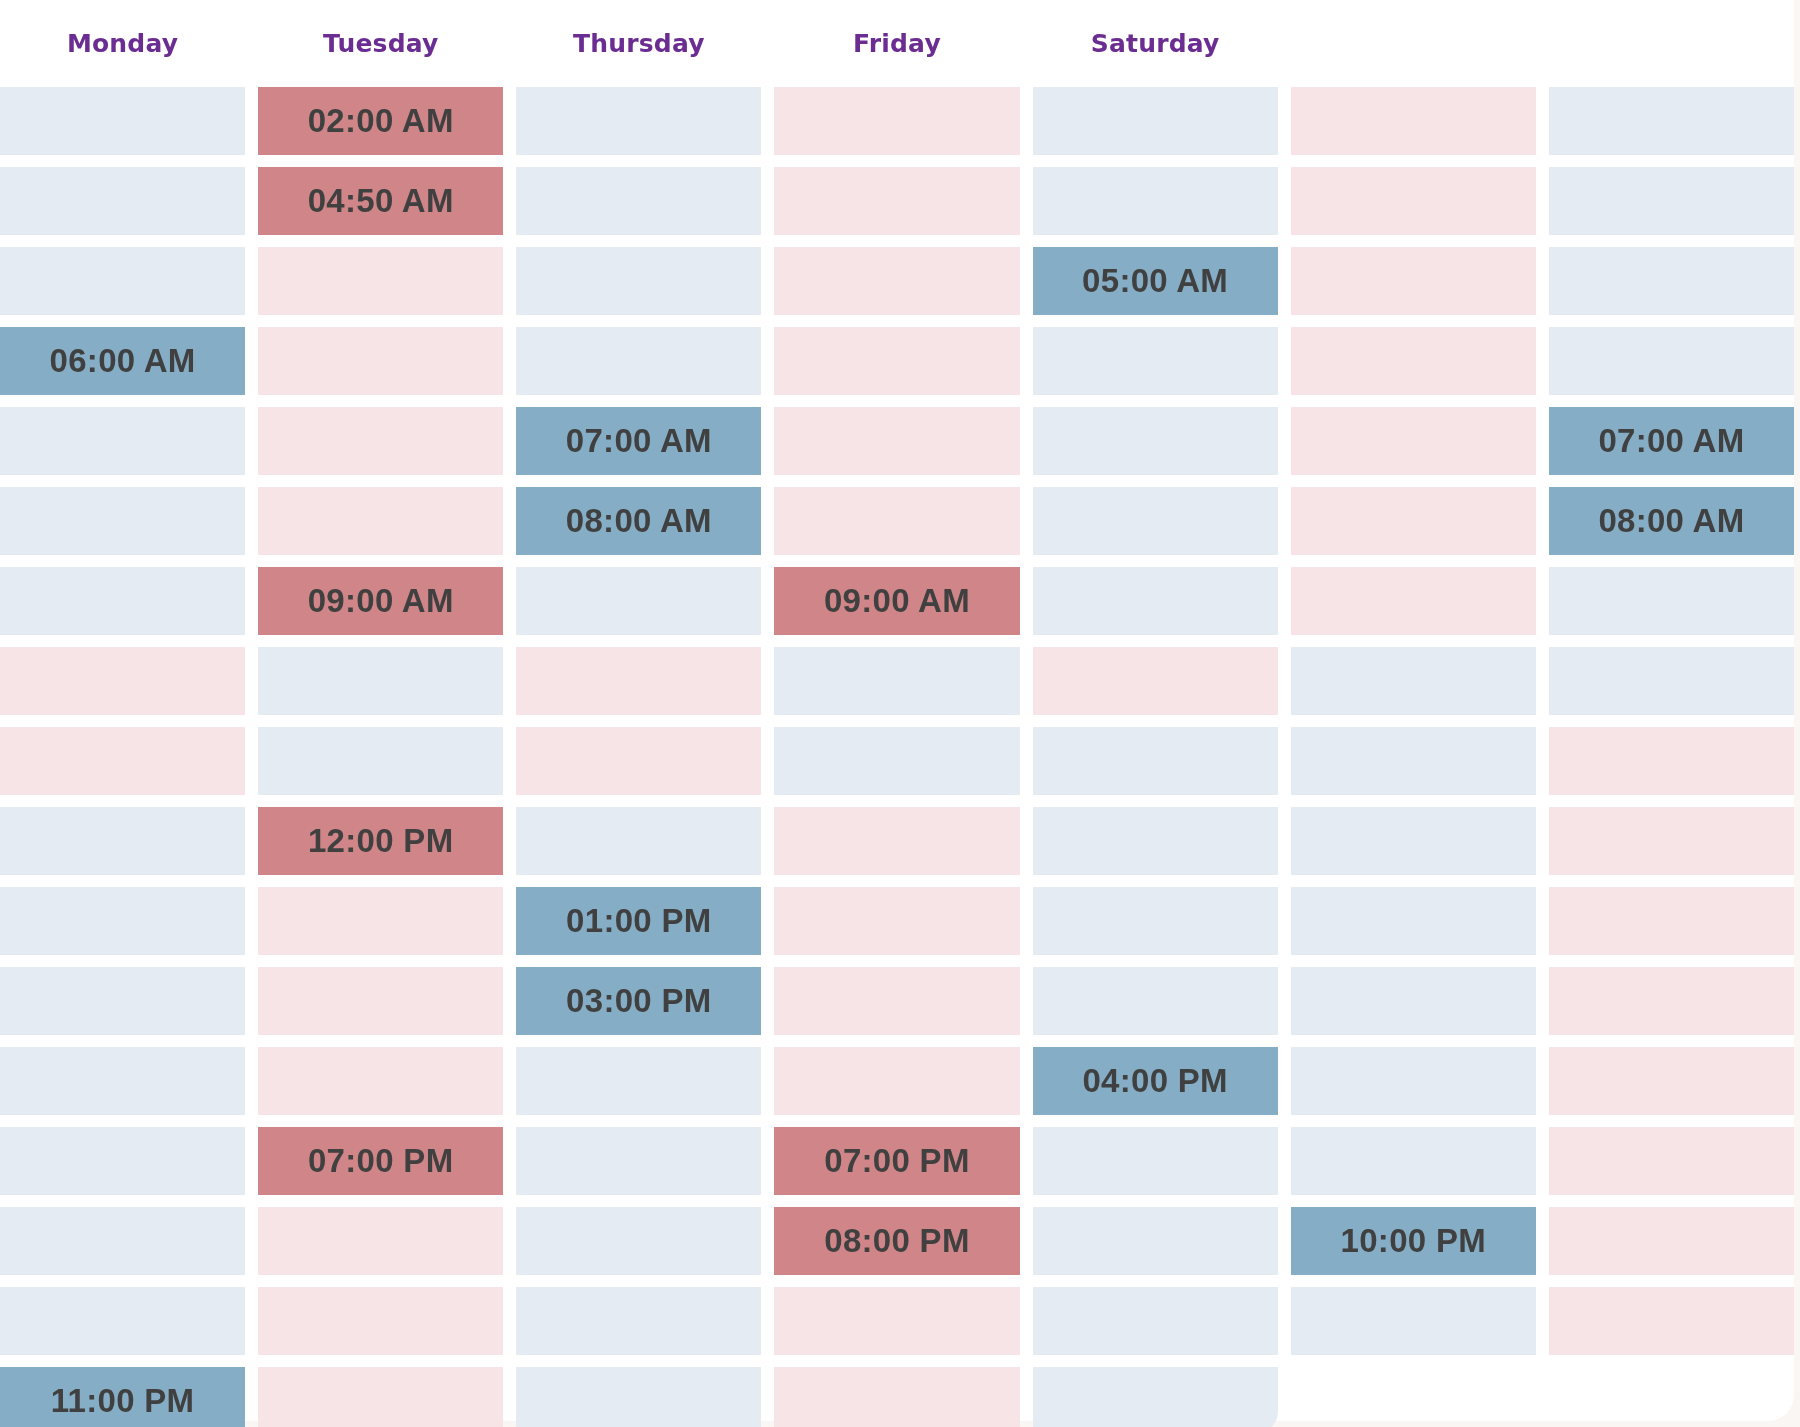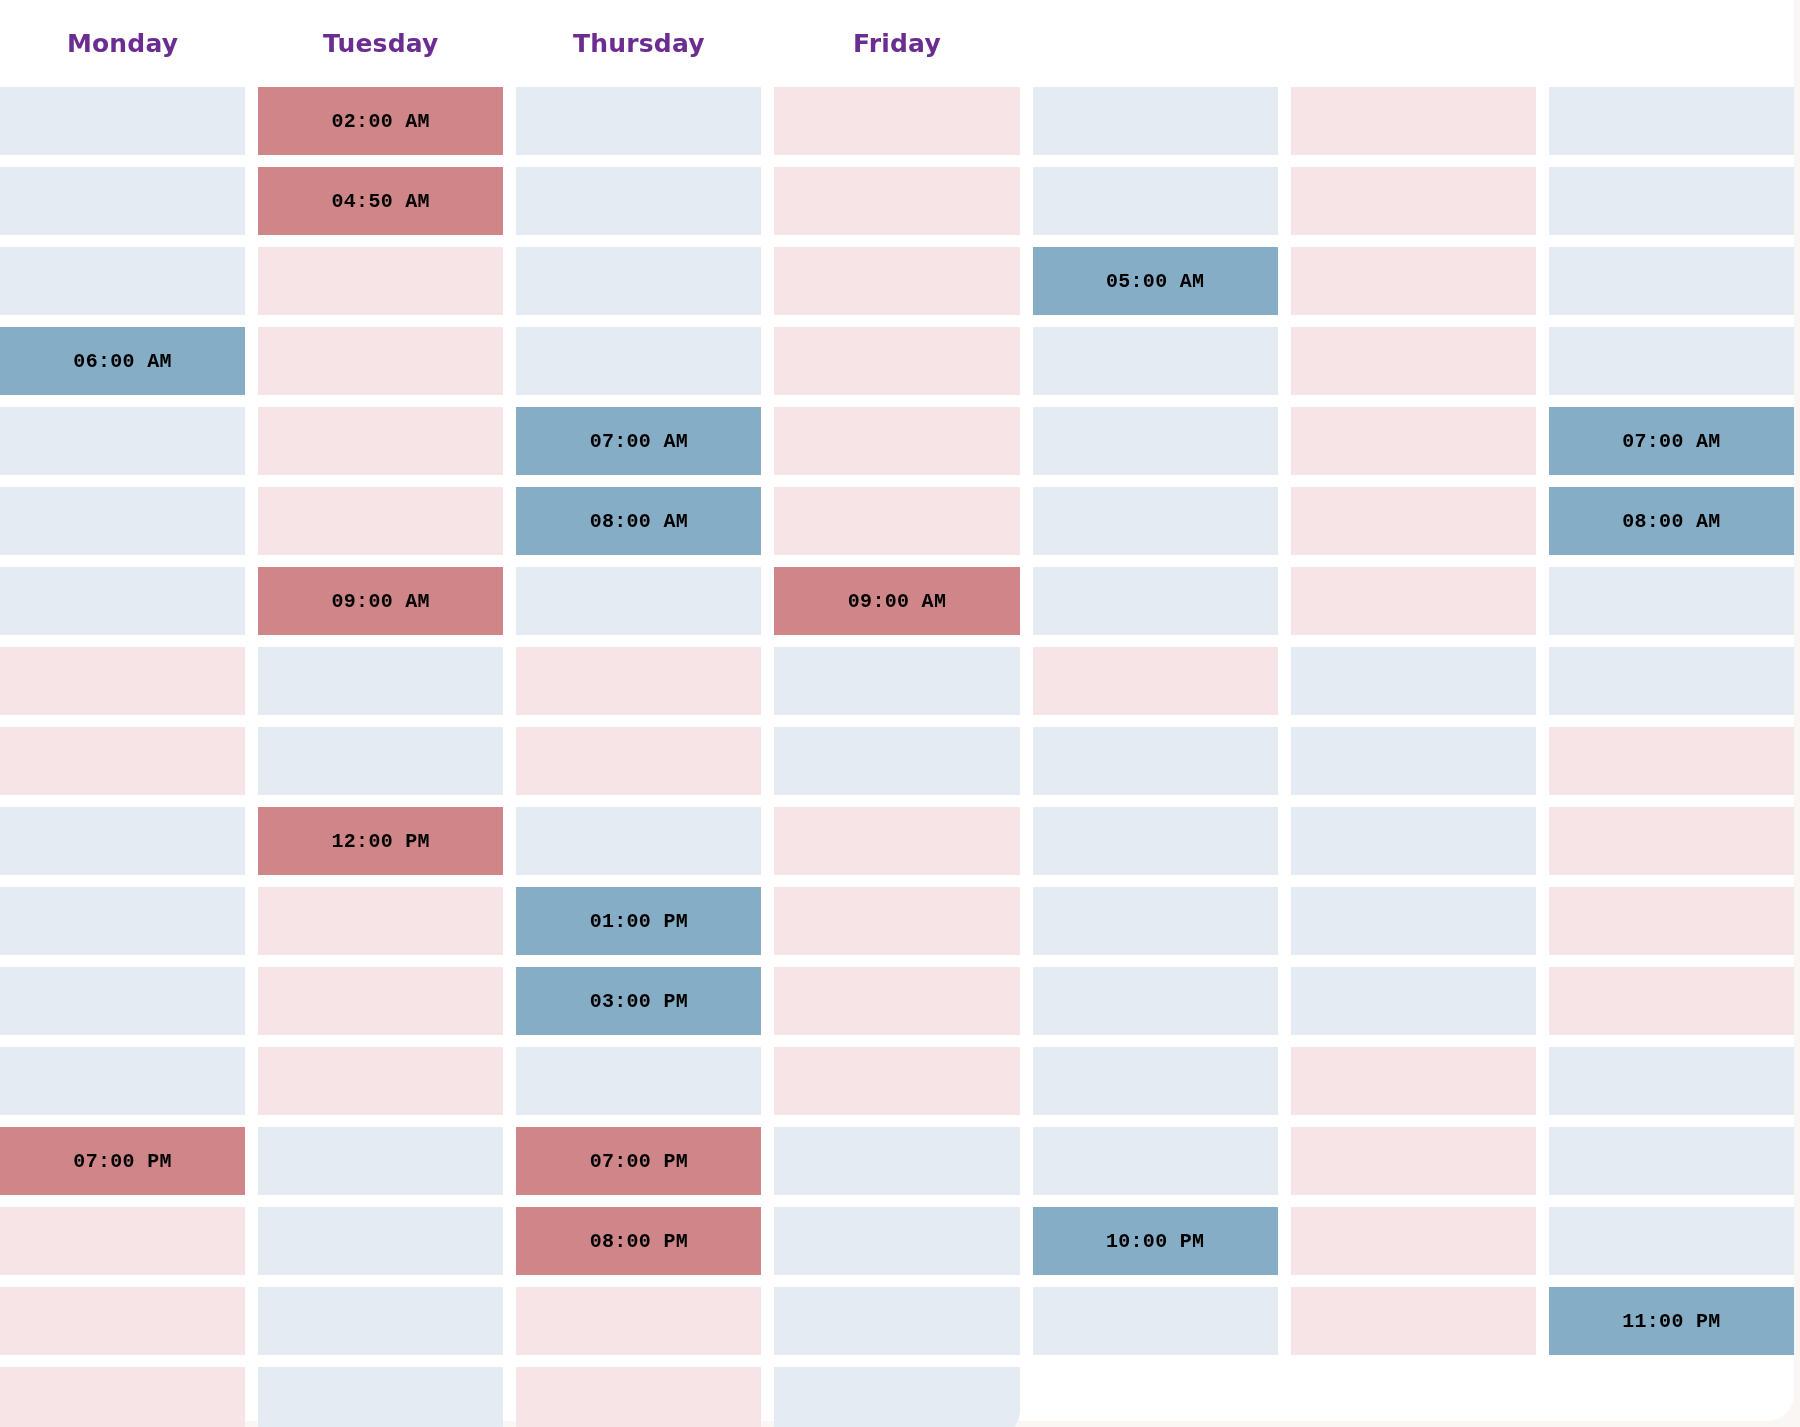--- a/index.html
+++ b/index.html
@@ -91,24 +91,24 @@
 
   
   .slot.filled-blue {
     background: #85aec6;
   }
   .slot.filled-red {
     background: #d08689;
   }
 
   .slot-label {
-    font-family: Liberation Mono, monospace;
+    font-family: Liberation Sans, sans-serif;
     font-weight: bold;
-    font-size: 20px;
-    color: #000000;
+    font-size: 33px;
+    color: #404040;
     letter-spacing: 0.3px;
     white-space: nowrap;
     user-select: none;
   }
 
   
   .grid > .slot.corner-br {
     border-bottom-right-radius: 24px;
   }
 </style>
@@ -118,20 +118,21 @@
 <div id="schedule-root">
 
   <div class="page-frame"></div>
   <div class="page-sheet"></div>
 
   <div class="header-row">
       <div class="day-header">Monday</div>
       <div class="day-header">Tuesday</div>
       <div class="day-header">Thursday</div>
       <div class="day-header">Friday</div>
+      <div class="day-header">Saturday</div>
     </div>
 
   <div class="grid">
       <div class="slot empty-blue"></div>
       <div class="slot filled-red">
         <span class="slot-label">02:00 AM</span>
       </div>
       <div class="slot empty-blue"></div>
       <div class="slot empty-pink"></div>
       <div class="slot empty-blue"></div>
@@ -235,20 +236,23 @@
         <span class="slot-label">03:00 PM</span>
       </div>
       <div class="slot empty-pink"></div>
       <div class="slot empty-blue"></div>
       <div class="slot empty-blue"></div>
       <div class="slot empty-pink"></div>
       <div class="slot empty-blue"></div>
       <div class="slot empty-pink"></div>
       <div class="slot empty-blue"></div>
       <div class="slot empty-pink"></div>
+      <div class="slot filled-blue">
+        <span class="slot-label">04:00 PM</span>
+      </div>
       <div class="slot empty-blue"></div>
       <div class="slot empty-pink"></div>
       <div class="slot empty-blue"></div>
       <div class="slot filled-red">
         <span class="slot-label">07:00 PM</span>
       </div>
       <div class="slot empty-blue"></div>
       <div class="slot filled-red">
         <span class="slot-label">07:00 PM</span>
       </div>

